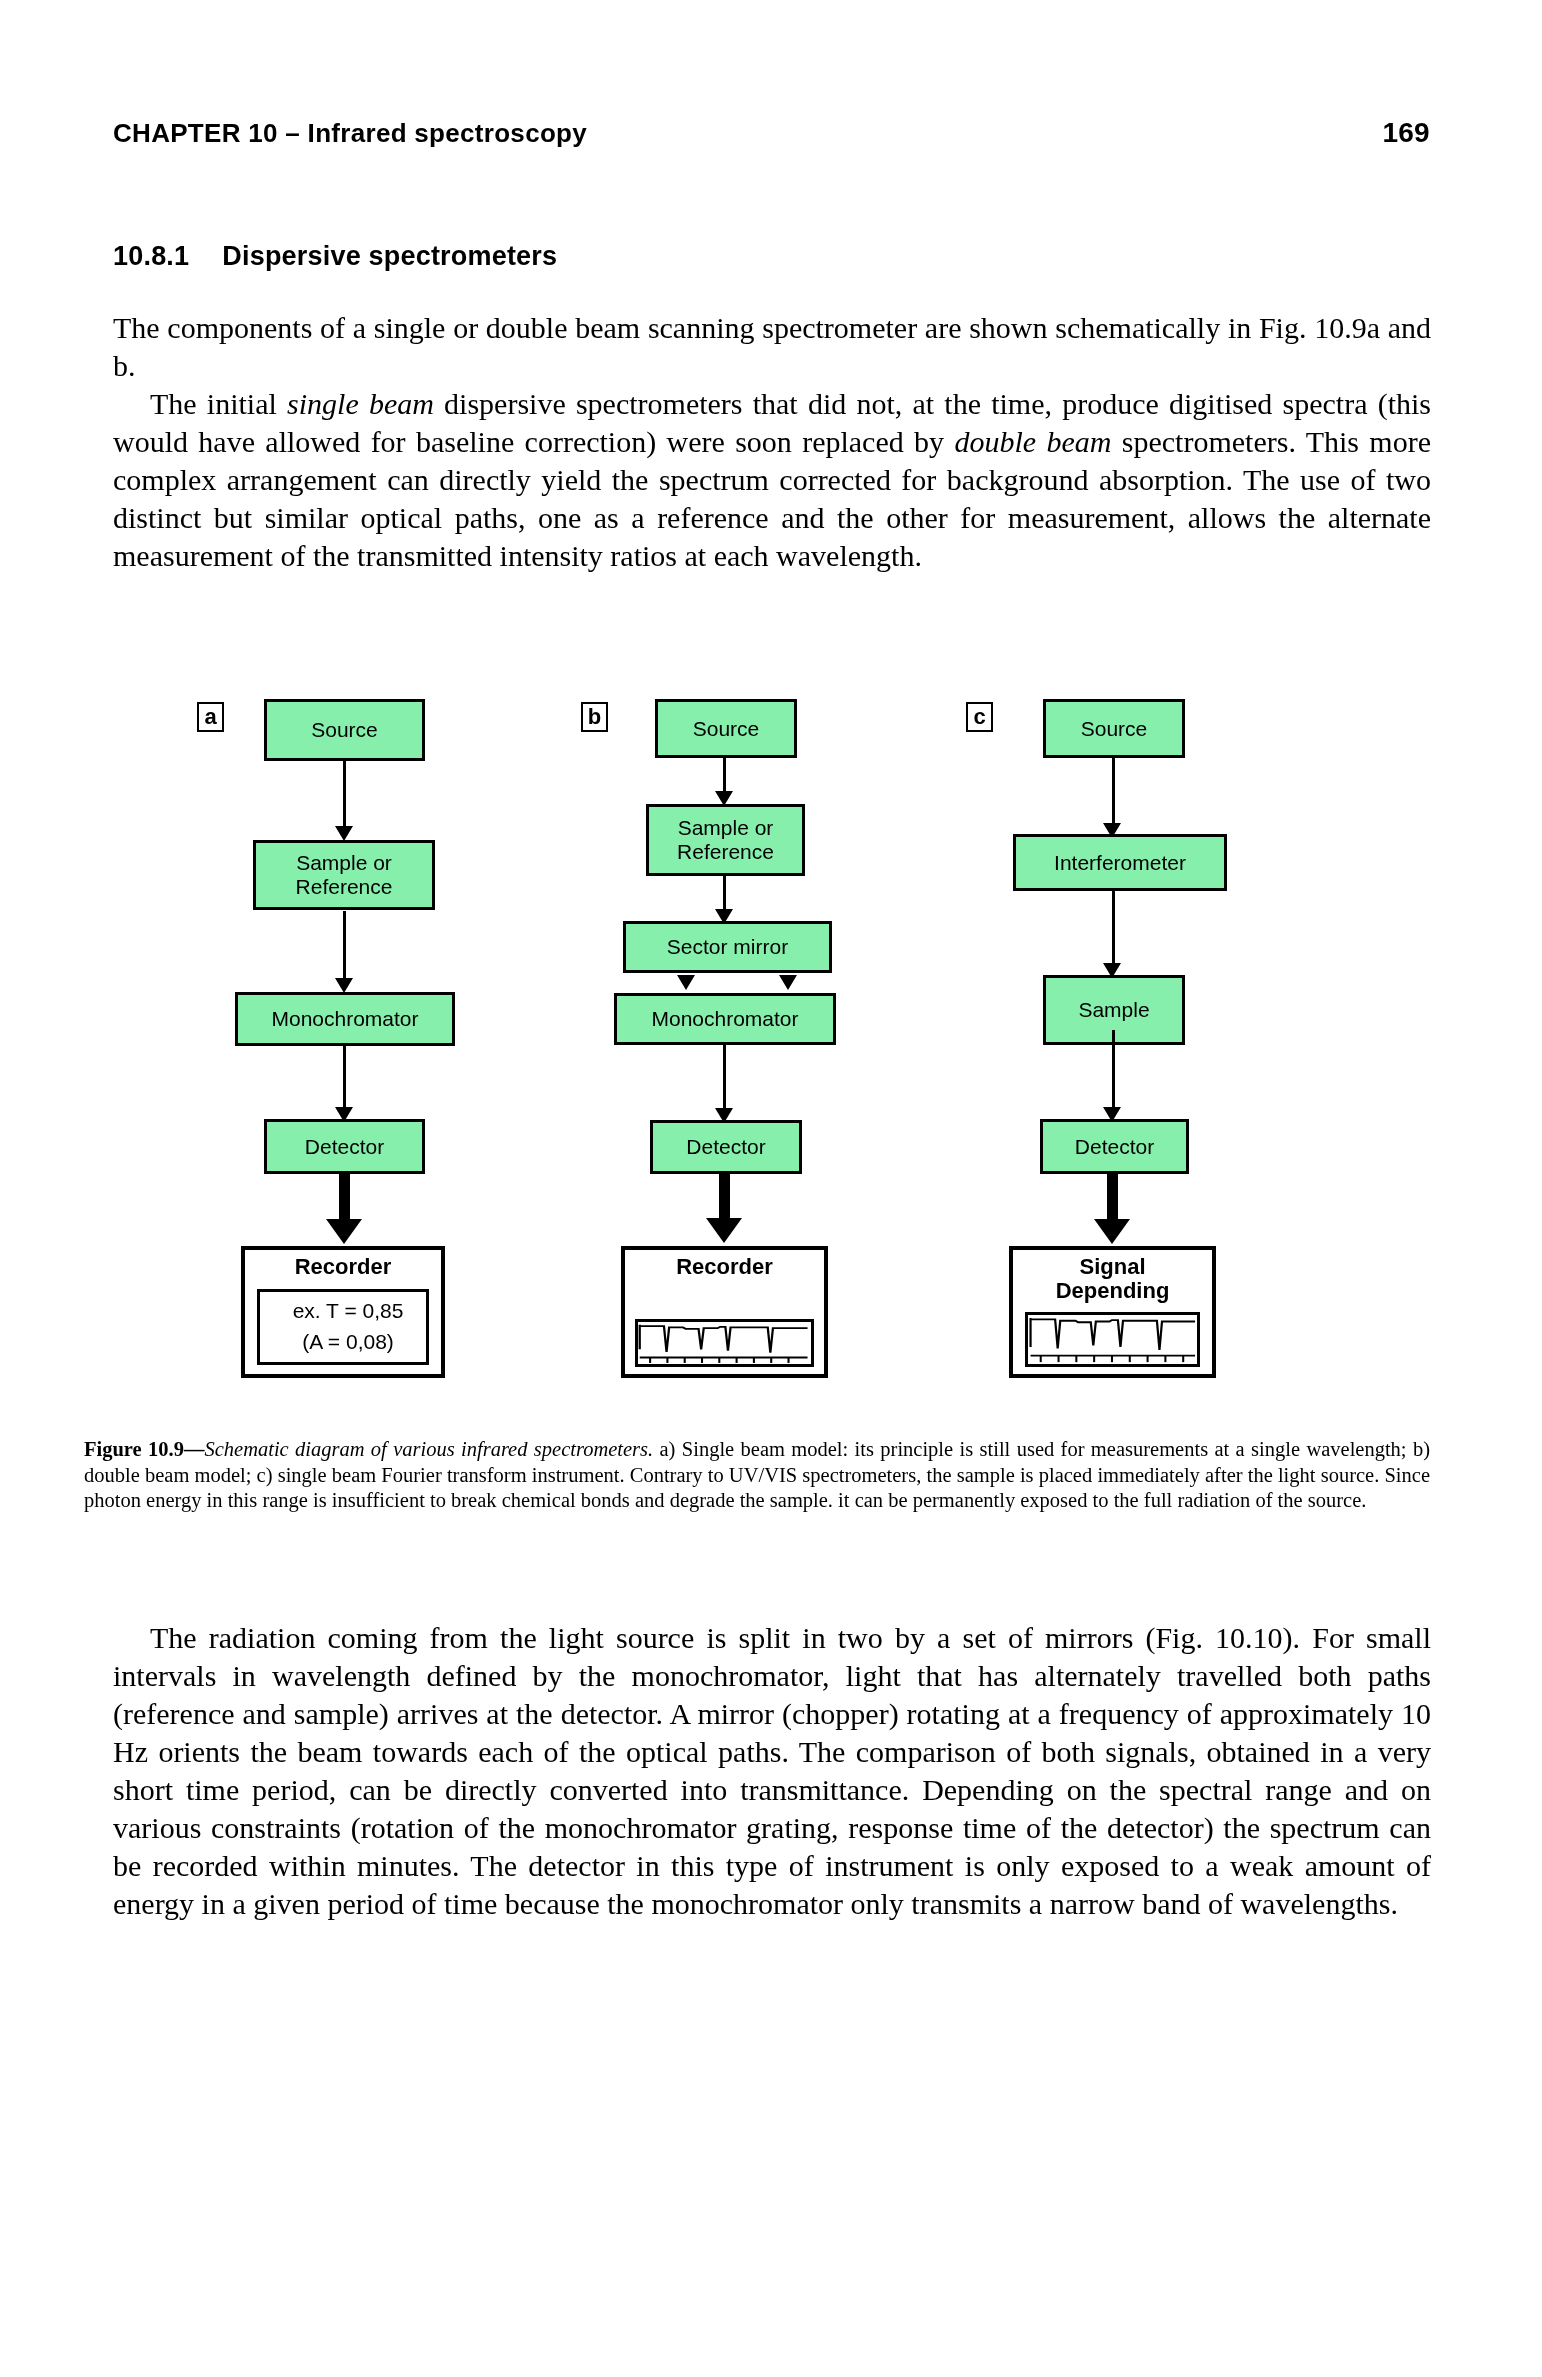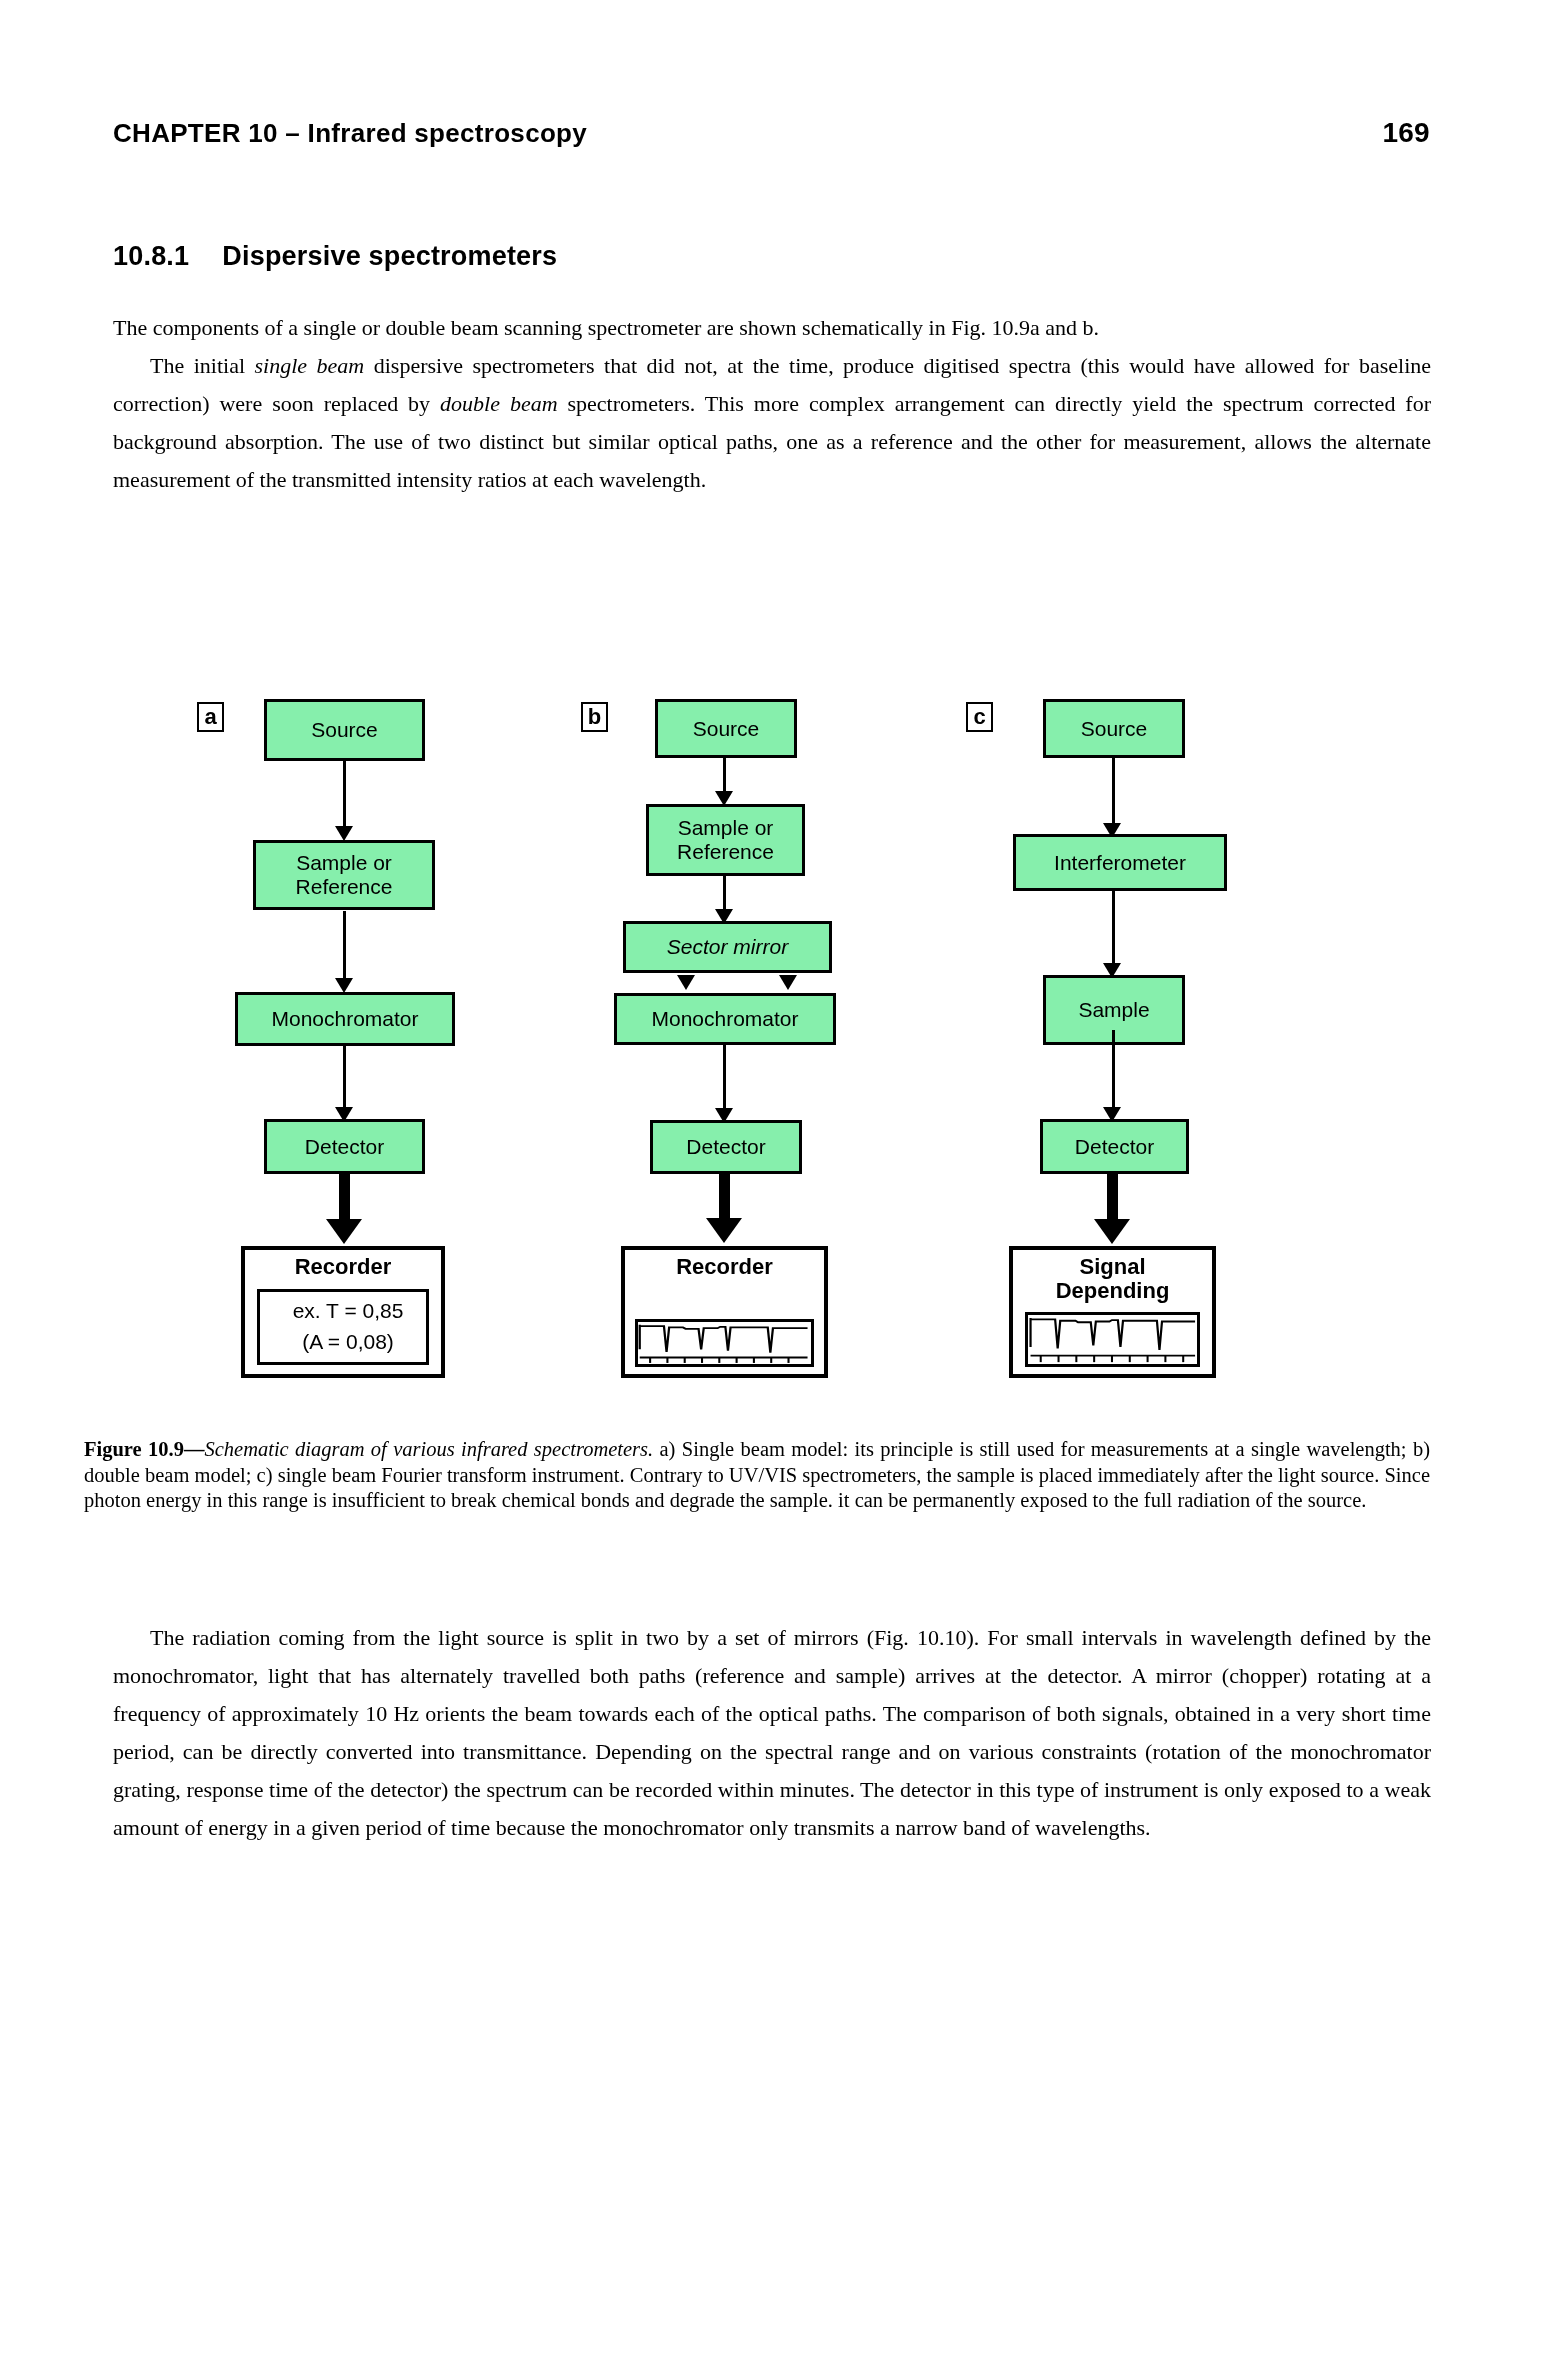--- a/index.html
+++ b/index.html
@@ -28,21 +28,21 @@
   .sec-head {
     position:absolute; left:113px; top:241px;
     font-family:"Liberation Sans", sans-serif;
     font-weight:bold; font-size:27px; letter-spacing:0.2px;
     display:flex; gap:33px; align-items:baseline;
   }
 
   
   .body-block {
     position:absolute; left:113px; width:1318px;
-    font-size:22px; line-height:38px;
+    font-size:30px; line-height:38px;
     text-align:justify; text-justify:inter-word;
   }
   #para1 { top:309px; }
   #para2 { top:1619px; }
   .body-block p { margin:0; }
   .body-block p.indent { text-indent:37px; }
   .body-block em { font-style:italic; }
 
   
   .figure { position:absolute; left:113px; top:694px; width:1318px; height:702px; }
@@ -169,21 +169,21 @@
 
       <div class="fbox" style="left:74px; top:5px; width:142px; height:59px;">Source</div>
       <div class="vline" style="left:142px; top:64px; height:40px;"></div>
       <div class="arrowhead" style="left:134px; top:97px;"></div>
 
       <div class="fbox" style="left:65px; top:110px; width:159px; height:72px;">Sample or
 Reference</div>
       <div class="vline" style="left:142px; top:181px; height:40px;"></div>
       <div class="arrowhead" style="left:134px; top:215px;"></div>
 
-      <div class="fbox" style="left:42px; top:227px; width:209px; height:52px;font-style:italic;">Sector mirror</div>
+      <div class="fbox" style="left:42px; top:227px; width:209px; height:52px;">Sector mirror</div>
       <div class="arrowhead" style="left:96px; top:281px;"></div>
       <div class="arrowhead" style="left:198px; top:281px;"></div>
 
       <div class="fbox" style="left:33px; top:299px; width:222px; height:52px;">Monochromator</div>
       <div class="vline" style="left:142px; top:350px; height:70px;"></div>
       <div class="arrowhead" style="left:134px; top:414px;"></div>
 
       <div class="fbox" style="left:69px; top:426px; width:152px; height:54px;">Detector</div>
       <div class="vline thick" style="left:138px; top:479px; height:54px;"></div>
       <div class="arrowhead big" style="left:125px; top:524px;"></div>

